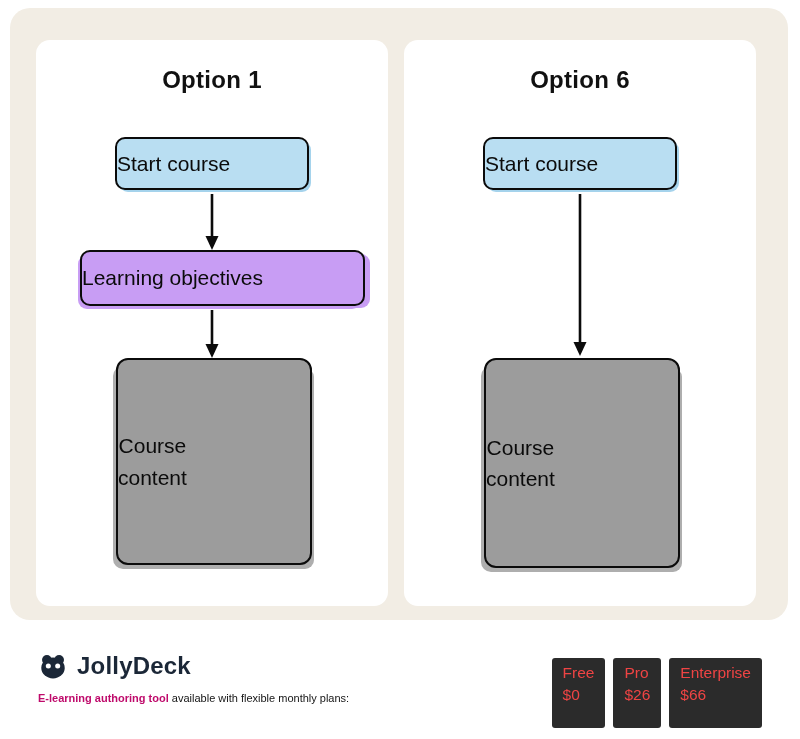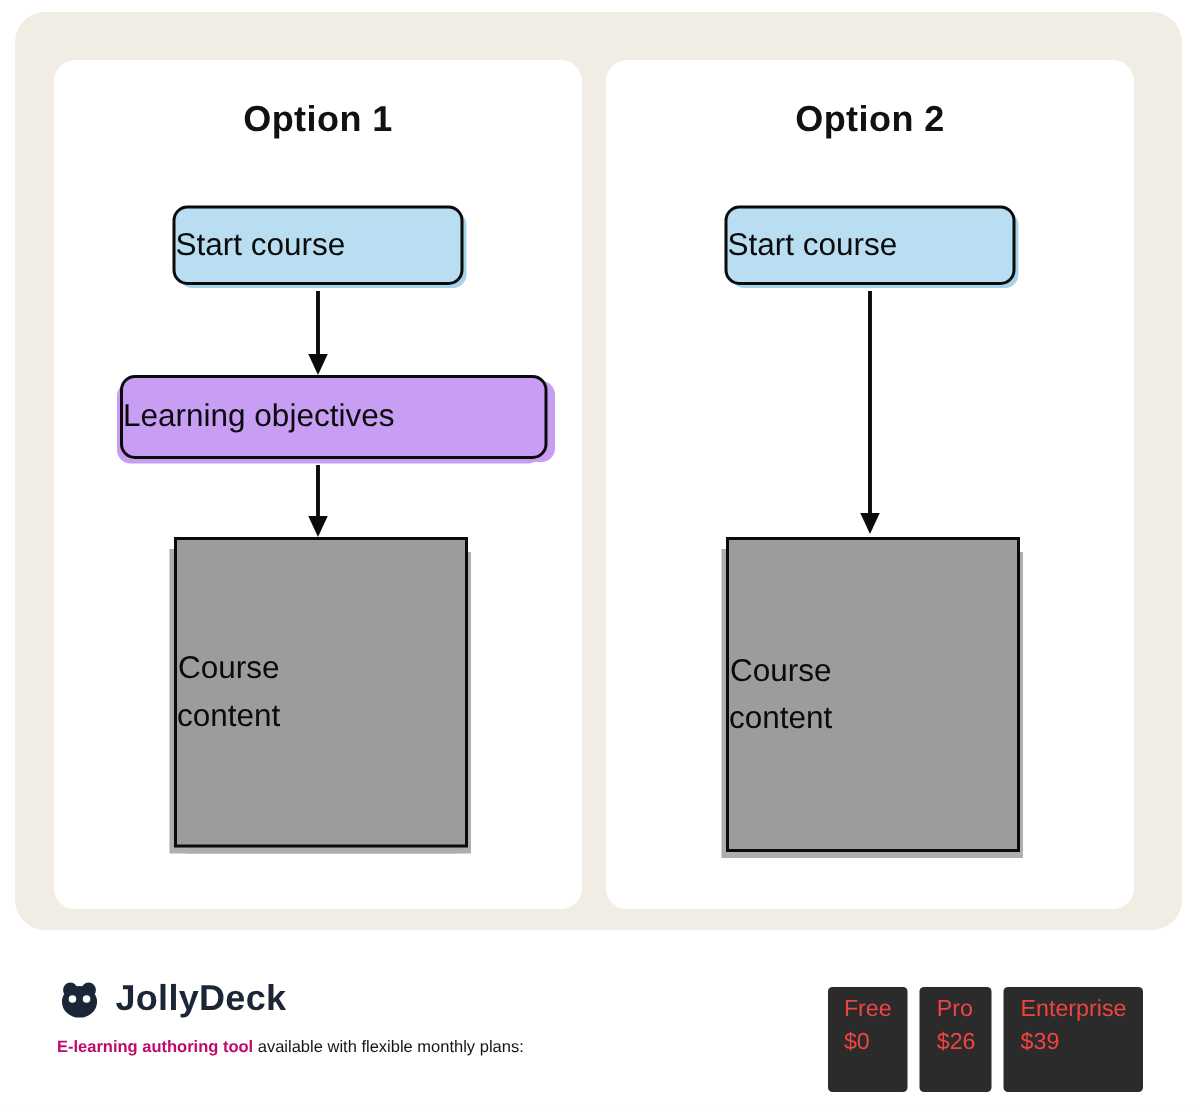--- a/index.html
+++ b/index.html
@@ -65,21 +65,21 @@
     left: 44px; top: 210px;
     width: 285px; height: 56px;
     background: #c89df4;
     border-radius: 10px;
     box-shadow: 6px 3px 0 -1px #c89df4, -3px 4px 0 -1px #c89df4;
   }
   .node-gray {
     left: 80px; top: 318px;
     width: 196px; height: 207px;
     background: #9c9c9c;
-    border-radius: 0;
+    border-radius: 12px;
     border-width: 2.5px;
     box-shadow: -5px 6px 0 -2px #aeaeae, 5px 7px 0 -3px #aeaeae;
     line-height: 1.5;
   }
   .panel-right .node-gray { height: 210px; }
   .node-gray .node-label { white-space: pre-line; }
 
   
   .arrow { position: absolute; left: 166px; }
   .arrow-1a { top: 152px; }
@@ -162,21 +162,21 @@
       <polygon points="10,50 3.5,36 16.5,36" fill="#0b0b0b"></polygon>
     </svg>
 
     <div class="node node-gray">
       <span class="node-label">Course
 content</span>
     </div>
   </section>
 
   <section class="panel panel-right">
-    <h2 class="panel-title">Option 2</h2>
+    <h2 class="panel-title">Option 6</h2>
 
     <div class="node node-blue">
       <span class="node-label">Start course</span>
     </div>
 
     <svg class="arrow arrow-2" width="20" height="164" viewBox="0 0 20 164">
       <line x1="10" y1="2" x2="10" y2="152" stroke="#0b0b0b" stroke-width="2.6"></line>
       <polygon points="10,164 3.5,150 16.5,150" fill="#0b0b0b"></polygon>
     </svg>
 
@@ -206,16 +206,16 @@
     <div class="plan">
       <span class="plan-name">Free</span>
       <span class="plan-price">$0</span>
     </div>
     <div class="plan">
       <span class="plan-name">Pro</span>
       <span class="plan-price">$26</span>
     </div>
     <div class="plan">
       <span class="plan-name">Enterprise</span>
-      <span class="plan-price">$39</span>
+      <span class="plan-price">$66</span>
     </div>
   </div>
 </footer>
 
 </body></html>

